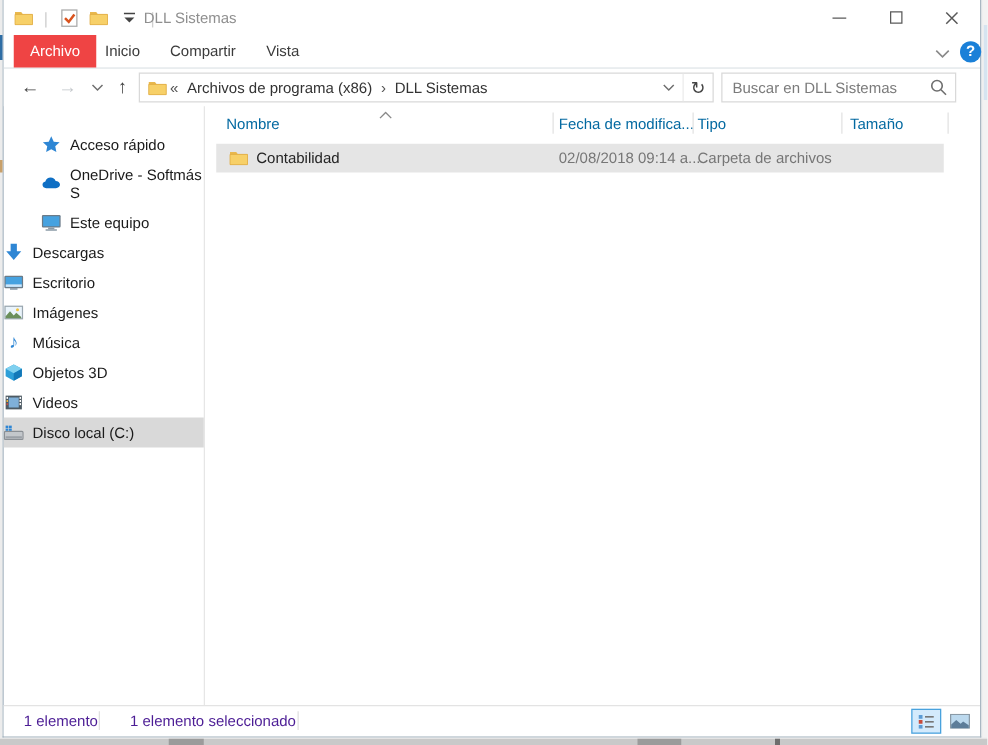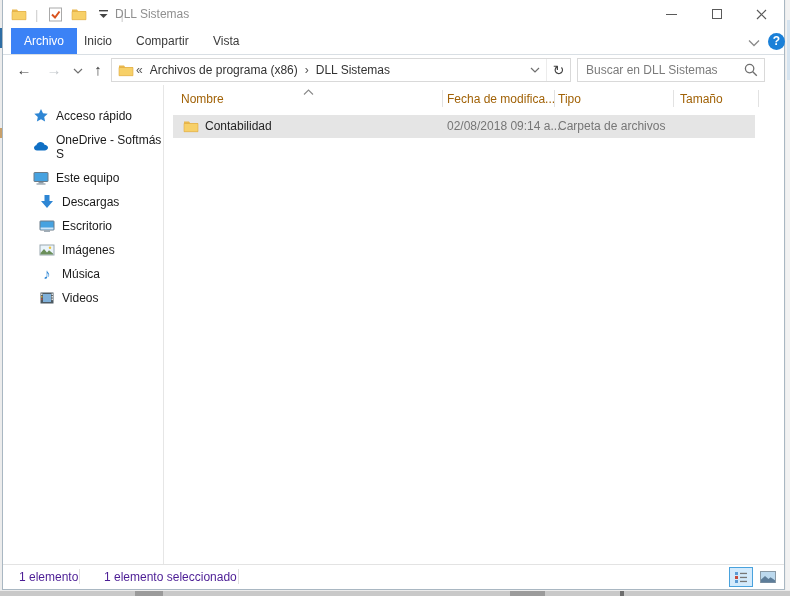--- a/index.html
+++ b/index.html
@@ -19,21 +19,21 @@
   .qat .sep { color:#cfcfcf; font-size:13px; padding:0 2px; }
   .qat-btn { width:18px; height:18px; display:flex; align-items:center; justify-content:center; }
   .title-text { position:absolute; left:112px; top:7px; color:#8f8f8f; }
   .win-controls { position:absolute; right:0; top:0; display:flex; }
   .win-btn { width:45px; height:28px; display:flex; align-items:center; justify-content:center; }
   .glyph-min { width:11px; height:1px; background:#5a5a5a; display:block; }
   .glyph-max { width:10px; height:10px; border:1px solid #5a5a5a; display:block; }
   
   .tabrow { position:absolute; left:0; top:28px; width:100%; height:27px; background:#fff; border-bottom:1px solid #d9dfe4; }
   .tab { position:absolute; top:0; height:26px; line-height:26px; padding:0 13px; color:#3b3b3b; }
-  .tab.active { background:#3b82f6; color:#fff; }
+  .tab.active { background:#ef4444; color:#fff; }
   .ribbon-chevron { position:absolute; top:8px; }
   .help-btn { position:absolute; top:5px; width:17px; height:17px; border-radius:50%; background:#1a80d8; color:#fff;
               font-size:12px; font-weight:bold; text-align:center; line-height:17px; }
   
   .navbar { position:absolute; left:0; top:55px; width:100%; height:30px; background:#fff; }
   .nav-arrow { position:absolute; top:4px; width:22px; height:22px; text-align:center; line-height:22px; font-size:15px; color:#414141; }
   .nav-arrow.disabled { color:#c3c7cb; }
   .addressbox { position:absolute; left:108px; top:3px; width:460px; height:24px; border:1px solid #d9d9d9; background:#fff; display:flex; align-items:center; }
   .crumb { padding:0 5px; color:#333; white-space:nowrap; }
   .crumb-sep { color:#555; padding:0 2px; }
@@ -44,28 +44,28 @@
   .searchbox { position:absolute; left:574px; top:3px; width:188px; height:24px; border:1px solid #d9d9d9; background:#fff; }
   .searchbox input { position:absolute; left:8px; top:1px; width:160px; height:20px; border:none; outline:none;
                      font:inherit; color:#333; }
   .searchbox input::placeholder { color:#7b7b7b; opacity:1; }
   .search-icon-wrap { position:absolute; right:6px; top:4px; }
   
   .bodyarea { position:absolute; left:0; top:85px; width:100%; height:480px; }
   .sidebar { position:absolute; left:0; top:0; width:161px; height:100%; border-right:1px solid #e6e6e6; padding-top:19px; }
   .side-item { height:24px; display:flex; align-items:center; gap:7px; color:#1a1a1a; }
   .side-item.lvl1 { padding-left:30px; }
-  .side-item.lvl2 { padding-left:36px; }
+  .side-item.lvl2 { }
   .side-item.gap { margin-top:7px; }
   .side-item.selected { background:#d9d9d9; }
   .icon16 { width:16px; height:16px; flex:0 0 16px; display:inline-flex; }
   
   .mainpane { position:absolute; left:162px; top:0; right:0; height:100%; background:#fff; }
   .colheaders { position:absolute; left:0; top:0; width:100%; height:28px; }
-  .colheader { position:absolute; top:7px; color:#a16207; }
+  .colheader { position:absolute; top:7px; color:#0369a1; }
   .col-sep { position:absolute; top:5px; width:1px; height:17px; background:#e2e2e2; }
   .sort-chevron { position:absolute; left:138px; top:0px; }
   .file-row { position:absolute; left:8px; top:30px; width:582px; height:23px; background:#e5e5e5; }
   .file-row .name { position:absolute; left:32px; top:4px; color:#242424; }
   .file-row .meta { position:absolute; top:4px; color:#767676; }
   .file-row .ficon { position:absolute; left:10px; top:3px; }
   
   .statusbar { position:absolute; left:0; bottom:0; width:100%; height:25px; background:#fff; border-top:1px solid #e3e3e3; }
   .status-text { position:absolute; top:5px; color:#4c1d95; }
   .status-sep { position:absolute; top:4px; width:1px; height:15px; background:#e0e0e0; }
@@ -237,31 +237,54 @@
         </span>
         <span>Imágenes</span>
       </div>
       <div class="side-item lvl2">
         <span class="icon16" style="color:#2e86d4;font-size:15px;line-height:16px;justify-content:center;">♪</span>
         <span>Música</span>
       </div>
       <div class="side-item lvl2">
         <span class="icon16">
           <svg width="16" height="16" viewBox="0 0 16 16">
+              <path d="M8 1.5L14.5 5v6L8 14.5 1.5 11V5z" fill="#2d9fd8"></path>
+              <path d="M8 1.5L14.5 5 8 8.5 1.5 5z" fill="#7fd0ef"></path>
+              <path d="M8 8.5l6.5-3.5v6L8 14.5z" fill="#1378b8"></path>
+            </svg>
+        </span>
+        <span>Objetos 3D</span>
+      </div>
+      <div class="side-item lvl2">
+        <span class="icon16">
+          <svg width="16" height="16" viewBox="0 0 16 16">
               <rect x="1.5" y="2.5" width="13" height="11" fill="#4d5a63"></rect>
               <rect x="4" y="4" width="8" height="8" fill="#7fb0d9"></rect>
               <rect x="2.2" y="3.5" width="1.2" height="1.6" fill="#fff"></rect>
               <rect x="2.2" y="6" width="1.2" height="1.6" fill="#e8b33c"></rect>
               <rect x="2.2" y="8.5" width="1.2" height="1.6" fill="#c84b3c"></rect>
               <rect x="12.6" y="3.5" width="1.2" height="1.6" fill="#fff"></rect>
               <rect x="12.6" y="6" width="1.2" height="1.6" fill="#fff"></rect>
               <rect x="12.6" y="8.5" width="1.2" height="1.6" fill="#fff"></rect>
             </svg>
         </span>
         <span>Videos</span>
+      </div>
+      <div class="side-item lvl2 selected">
+        <span class="icon16">
+          <svg width="16" height="16" viewBox="0 0 16 16">
+              <rect x="0.5" y="7" width="15" height="6.5" rx="1" fill="#c3c7cb" stroke="#8a8f94"></rect>
+              <rect x="1.5" y="11" width="13" height="1.6" fill="#9aa0a6"></rect>
+              <rect x="1.5" y="2.5" width="2.2" height="2.2" fill="#2e86d4"></rect>
+              <rect x="4.2" y="2.5" width="2.2" height="2.2" fill="#2e86d4"></rect>
+              <rect x="1.5" y="5.1" width="2.2" height="1.5" fill="#2e86d4"></rect>
+              <rect x="4.2" y="5.1" width="2.2" height="1.5" fill="#2e86d4"></rect>
+            </svg>
+        </span>
+        <span>Disco local (C:)</span>
       </div>
     </div>
 
     <div class="mainpane">
       <div class="colheaders">
         <span class="sort-chevron">
           <svg width="11" height="7" viewBox="0 0 11 7">
               <path d="M1 5.5L5.5 1 10 5.5" fill="none" stroke="#8a8a8a" stroke-width="1.1"></path>
             </svg>
         </span>

